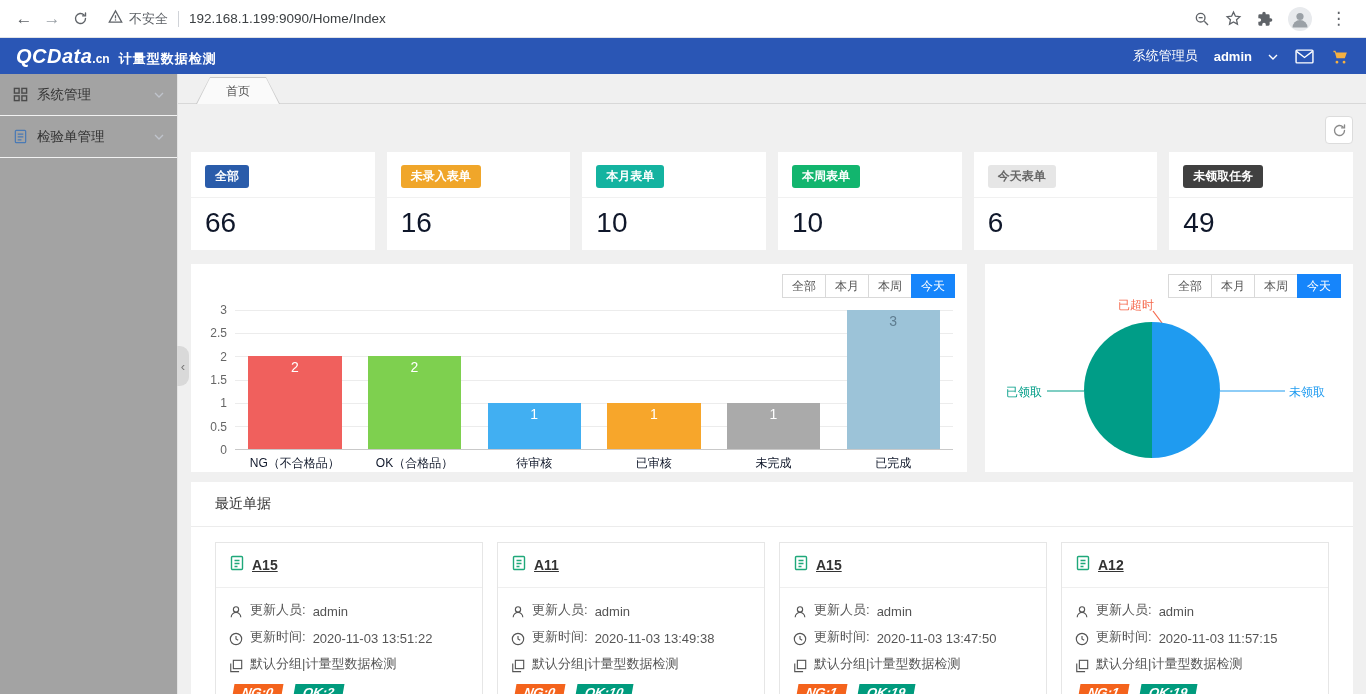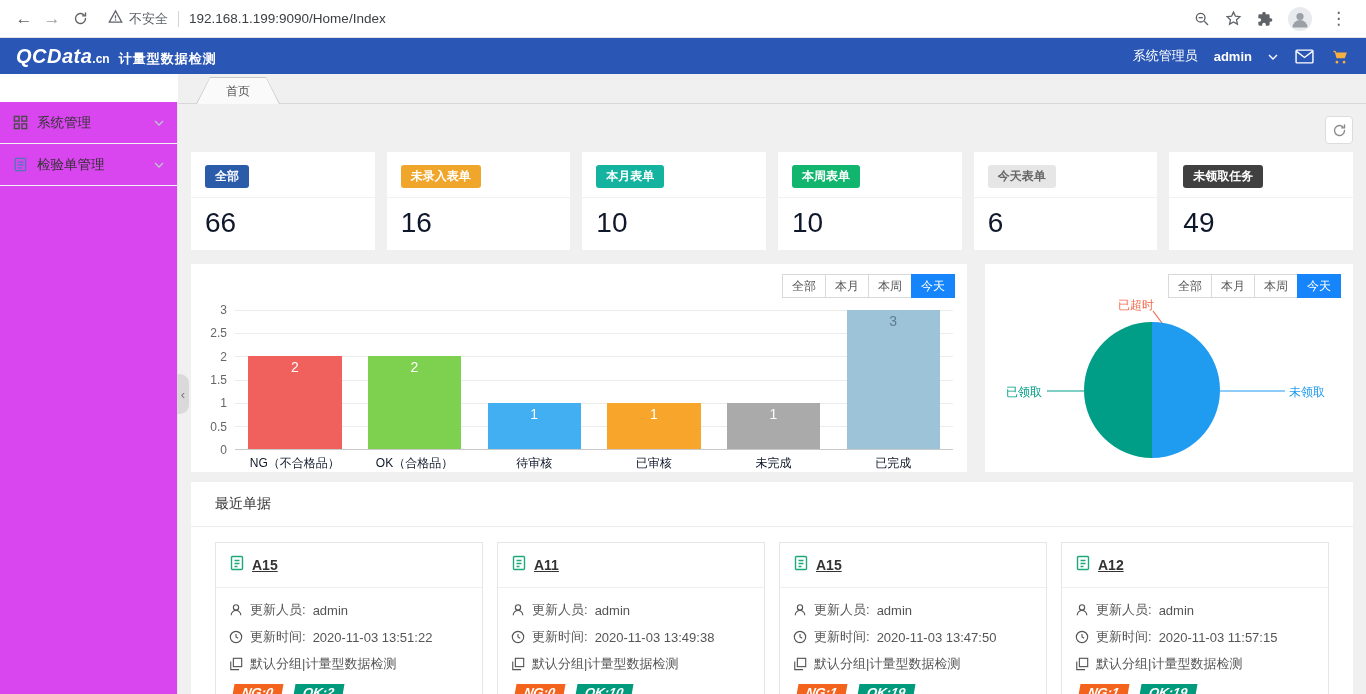--- a/index.html
+++ b/index.html
@@ -27,21 +27,21 @@
   .brand { font-size:20px; font-weight:bold; font-style:italic; letter-spacing:.5px; }
   .brand-tld { font-size:12px; font-weight:bold; }
   .tagline { font-size:13px; font-weight:bold; margin-left:9px; letter-spacing:1px; }
   .header-right { margin-left:auto; display:flex; align-items:center; gap:17px; font-size:13px; }
   .user-menu { display:flex; align-items:center; gap:16px; cursor:pointer; }
   .uname { font-weight:bold; }
   .hicon { display:flex; align-items:center; cursor:pointer; }
 
   
   .layout { display:flex; height:620px; }
-  .sidebar { width:178px; background:#d946ef; border-right:1px solid #e4e4e4; position:relative; z-index:5;margin-top:28px; }
+  .sidebar { width:178px; background:#a3a3a3; border-right:1px solid #e4e4e4; position:relative; z-index:5; }
   .side-item { height:42px; display:flex; align-items:center; gap:9px; padding:0 13px;
     font-size:13.5px; color:#333; border-bottom:1px solid #f2f2f2; cursor:pointer; }
   .side-item .chev { margin-left:auto; display:flex; }
   .sicon { display:flex; }
   .collapse-handle { position:absolute; right:-12px; top:272px; width:12px; height:40px;
     background:#d9d9d9; color:#777; border-radius:0 9px 9px 0; display:flex; align-items:center;
     justify-content:center; font-size:13px; cursor:pointer; }
 
   .main { flex:1; display:flex; flex-direction:column; background:#f0f0f0; min-width:0; }
   .tabbar { height:30px; background:#f0f0f0; border-bottom:1px solid #d8d8d8;
@@ -98,21 +98,21 @@
 
   
   .recent-panel { padding-bottom:12px; }
   .recent-title { padding:13px 24px; font-size:14px; color:#333; border-bottom:1px solid #ececec; }
   .recent-cards { display:flex; gap:14px; padding:15px 24px 0; }
   .recent-card { flex:1; border:1px solid #e6e6e6; background:#fff; height:170px; }
   .rc-header { display:flex; align-items:center; gap:7px; padding:12px 13px;
     border-bottom:1px solid #efefef; }
   .rc-name { font-size:14px; font-weight:bold; color:#333; text-decoration:underline; cursor:pointer; }
   .rc-body { padding:4px 13px 0; }
-  .rc-row { display:flex; align-items:center; gap:7px; font-size:13px; color:#555; margin-top:9px; }
+  .rc-row { display:flex; align-items:flex-end; gap:7px; font-size:13px; color:#555; margin-top:9px; }
   .rc-row .ricon { display:flex; flex:0 0 auto; }
   .rc-badges { display:flex; gap:12px; margin-top:11px; padding-left:4px; }
   .badge { color:#fff; font-size:13px; font-style:italic; font-weight:bold;
     padding:1px 9px; transform:skewX(-10deg); }
 </style>
 </head>
 <body>
 
 <div class="browser-bar">
   <div class="nav-btn">←</div>

